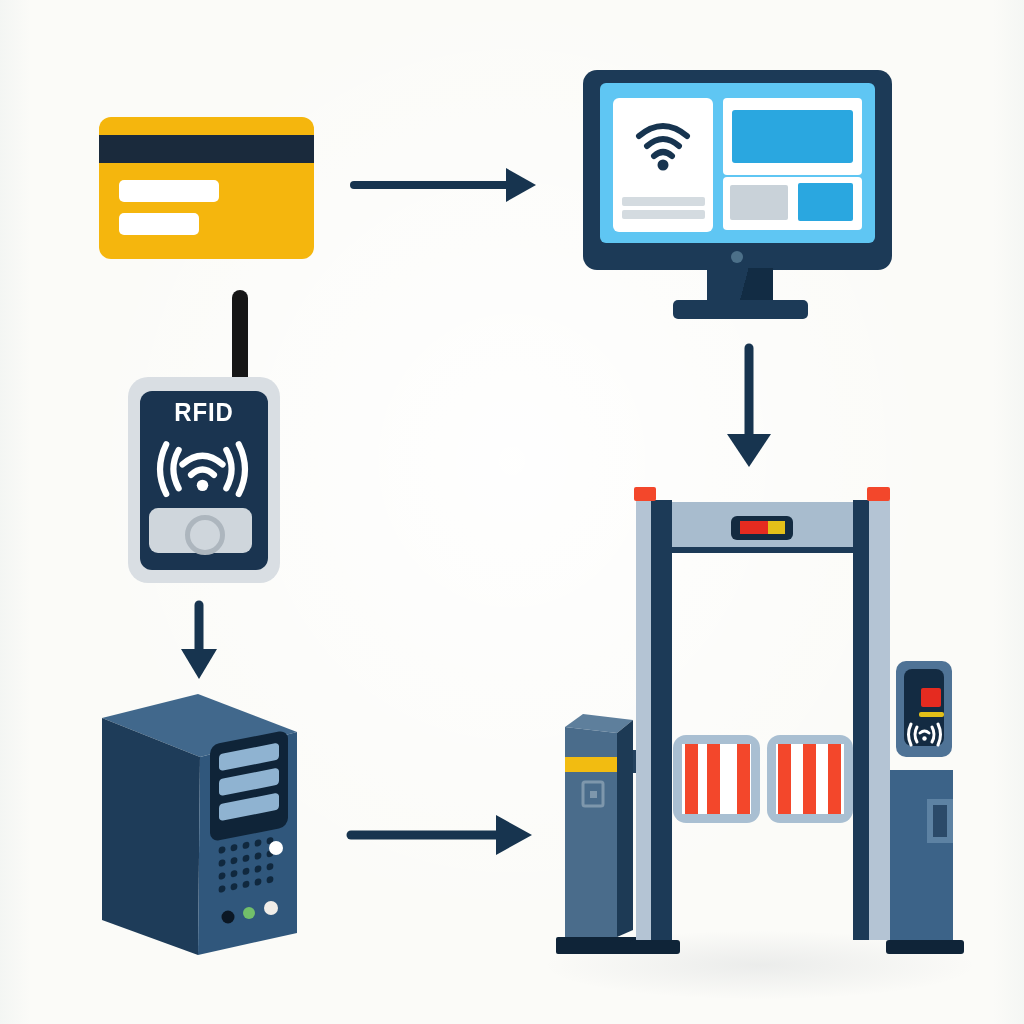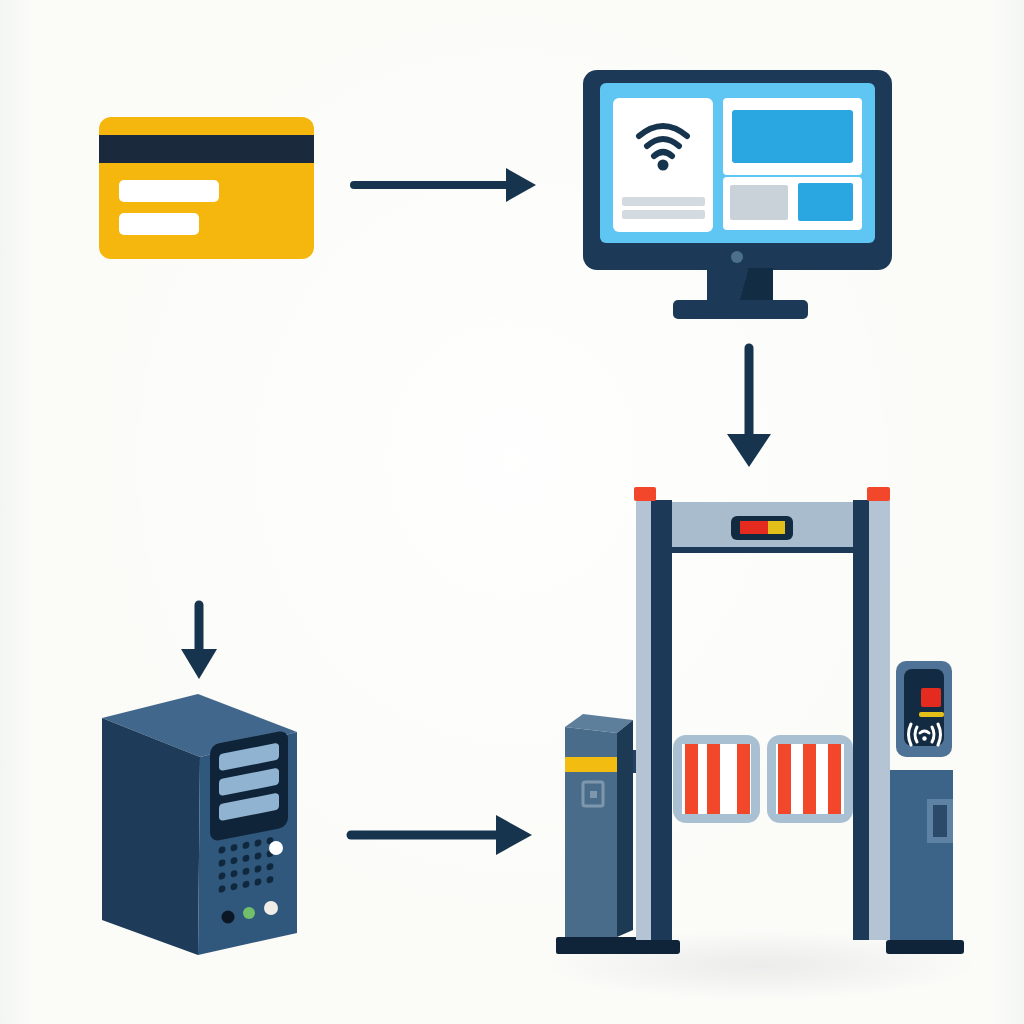--- a/index.html
+++ b/index.html
@@ -134,20 +134,37 @@
     </div>
     <div class="abs mon-box-bot">
       <div class="abs mon-box-bot-gray"></div>
       <div class="abs mon-box-bot-blue"></div>
     </div>
     <div class="abs mon-cam"></div>
     <div class="abs mon-neck"></div>
     <div class="abs mon-base"></div>
   </div>
 
+  <div class="abs reader">
+    <div class="abs reader-antenna"></div>
+    <div class="abs reader-body"></div>
+    <div class="abs reader-panel"></div>
+    <div class="abs rfid-label">RFID</div>
+    <svg class="abs" style="left:22px;top:140px;" width="105" height="73" viewBox="0 0 110 76">
+      <path d="M 17 20 Q 4 46 17 72" class="stroke-white" stroke-width="6.5"></path>
+      <path d="M 30 26 Q 19 46 30 66" class="stroke-white" stroke-width="6.5"></path>
+      <path d="M 93 20 Q 106 46 93 72" class="stroke-white" stroke-width="6.5"></path>
+      <path d="M 80 26 Q 91 46 80 66" class="stroke-white" stroke-width="6.5"></path>
+      <path d="M 34 41 Q 55 23 76 41" class="stroke-white" stroke-width="6.5"></path>
+      <path d="M 43 52 Q 55 41 67 52" class="stroke-white" stroke-width="6.5"></path>
+      <circle cx="55" cy="63" r="6" fill="#fff"></circle>
+    </svg>
+    <div class="abs reader-button-area"></div>
+    <div class="abs reader-button"></div>
+  </div>
 
   <svg class="abs" style="left:90px;top:688px;" width="215" height="275">
     <polygon points="12,30 108,6 207,44 110,69" style="fill:var(--server-top)"></polygon>
     <polygon points="12,30 110,69 108,267 12,232" style="fill:var(--server-left)"></polygon>
     <polygon points="110,69 207,44 207,245 108,267" style="fill:var(--server-front)"></polygon>
     <g transform="translate(120,57) skewY(-11)">
       <rect x="0" y="0" width="78" height="97" rx="9" style="fill:var(--navy-deep)"></rect>
       <rect x="9" y="11" width="60" height="17" rx="4" style="fill:var(--slat-blue)"></rect>
       <rect x="9" y="36" width="60" height="17" rx="4" style="fill:var(--slat-blue)"></rect>
       <rect x="9" y="61" width="60" height="17" rx="4" style="fill:var(--slat-blue)"></rect>

